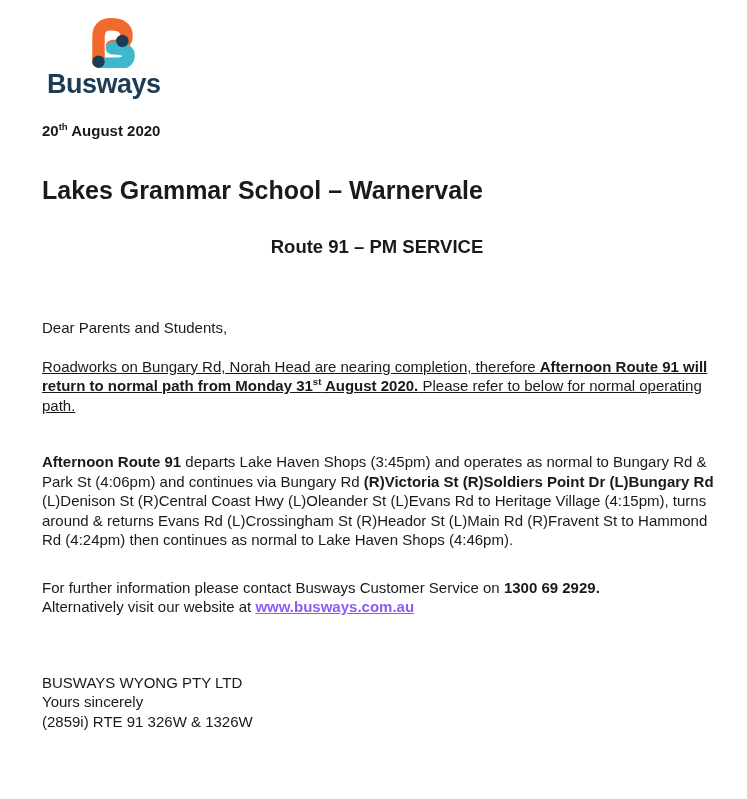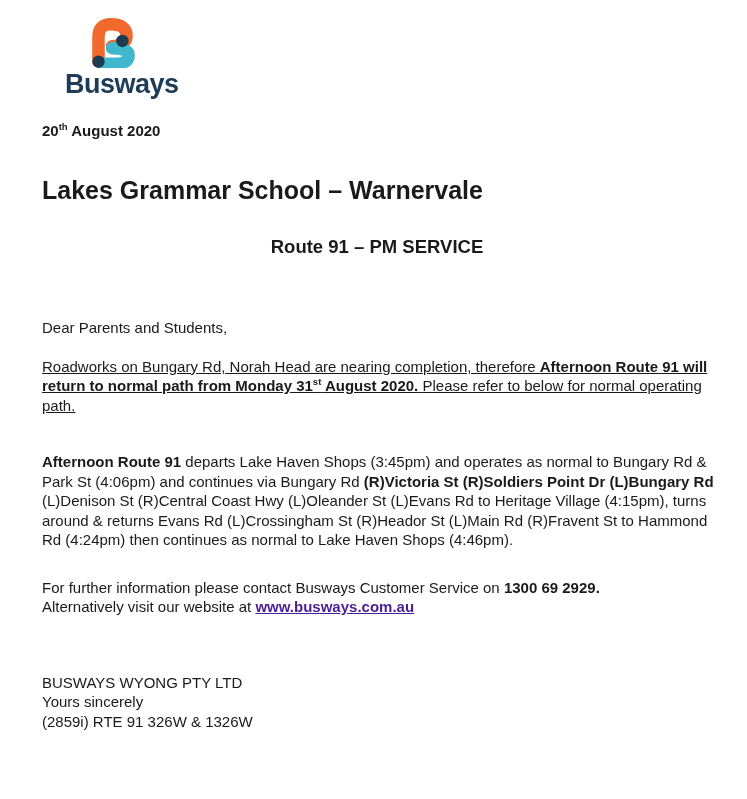--- a/index.html
+++ b/index.html
@@ -10,41 +10,41 @@
     color: #1a1a1a;
     overflow: hidden;
   }
   .doc { padding: 18px 35px 0 42px; }
 
   
   .logo-block { }
   .logo-mark { margin-left: 43px; display: block; }
   .brand-name {
     font-size: 27px; font-weight: bold; color: #1d3c55;
-    letter-spacing: -0.5px; margin-left: 23px; margin-top: 1px;
+    letter-spacing: -0.5px; margin-left: 5px; margin-top: 1px;
   }
 
   
   .date-line { margin-top: 22px; font-size: 15px; font-weight: bold; }
 
   
   .letter-title   { text-align: left; font-weight: bold; font-size: 25px; margin-top: 37px; }
   .letter-subtitle{ text-align: center; font-weight: bold; font-size: 18.5px; margin-top: 31px; }
 
   
   .bodytext { font-size: 15px; line-height: 1.3; width: 672px; }
   .salutation     { margin-top: 60px; }
   .para-roadworks { margin-top: 19px; text-decoration: underline; }
   .para-route     { margin-top: 37px; }
   .para-contact   { margin-top: 28px; }
   .signature      { margin-top: 56px; }
 
   .b { font-weight: bold; }
   sup.sup, .sup { font-size: 9.5px; vertical-align: super; line-height: 0; }
-  .doc-link { color: #4c1d95; font-weight: bold; text-decoration: underline; cursor: pointer; }
+  .doc-link { color: #8b5cf6; font-weight: bold; text-decoration: underline; cursor: pointer; }
 </style>
 </head>
 <body>
 
 <div class="doc">
 
   <div class="logo-block">
     <svg class="logo-mark" width="54" height="50" viewBox="0 0 104 96" xmlns="http://www.w3.org/2000/svg">
       <path d="M26,84 L26,36 Q26,12 50,12 Q80,12 80,34 Q80,54 52,54" fill="none" stroke="#F2692E" stroke-width="24" stroke-linecap="round"></path>
       <path d="M52,58 Q84,58 84,72 Q84,88 58,88 L36,88" fill="none" stroke="#3FB8CE" stroke-width="24" stroke-linecap="round"></path>

